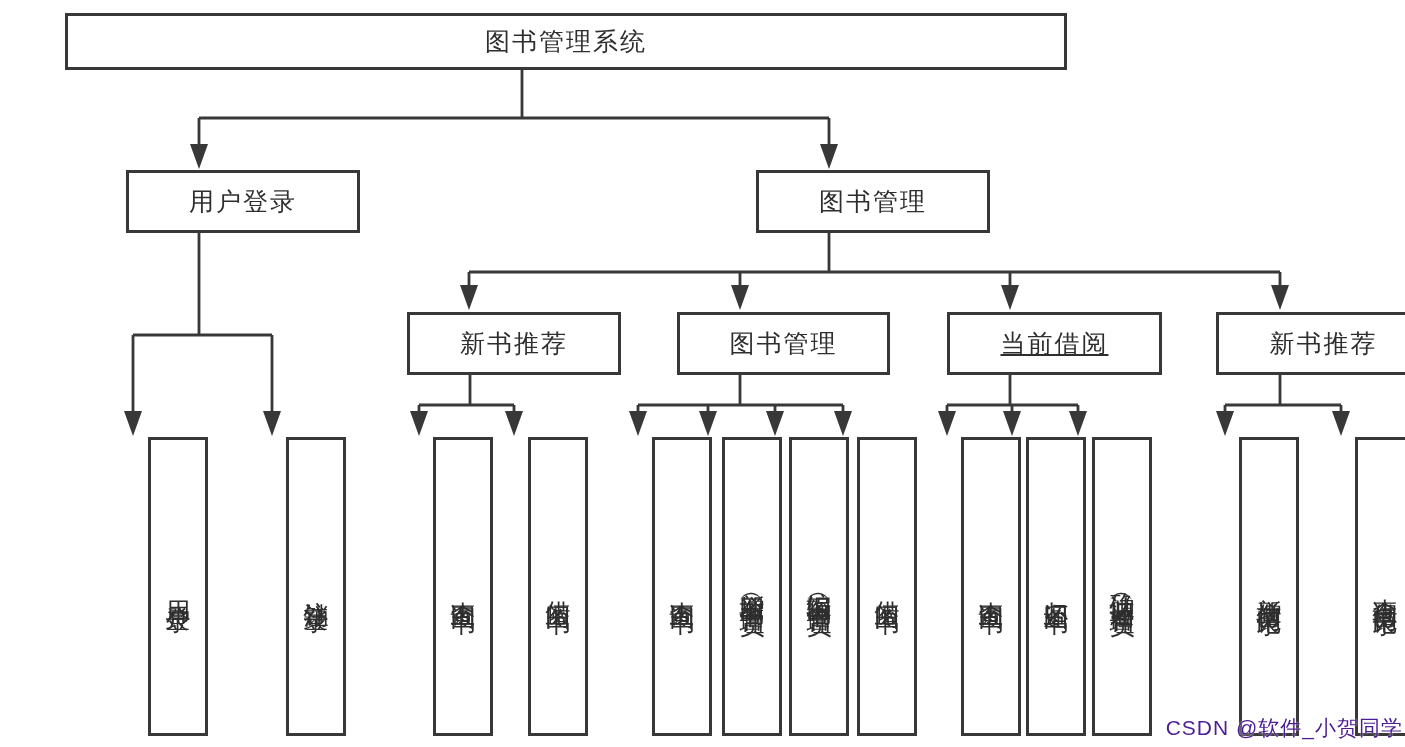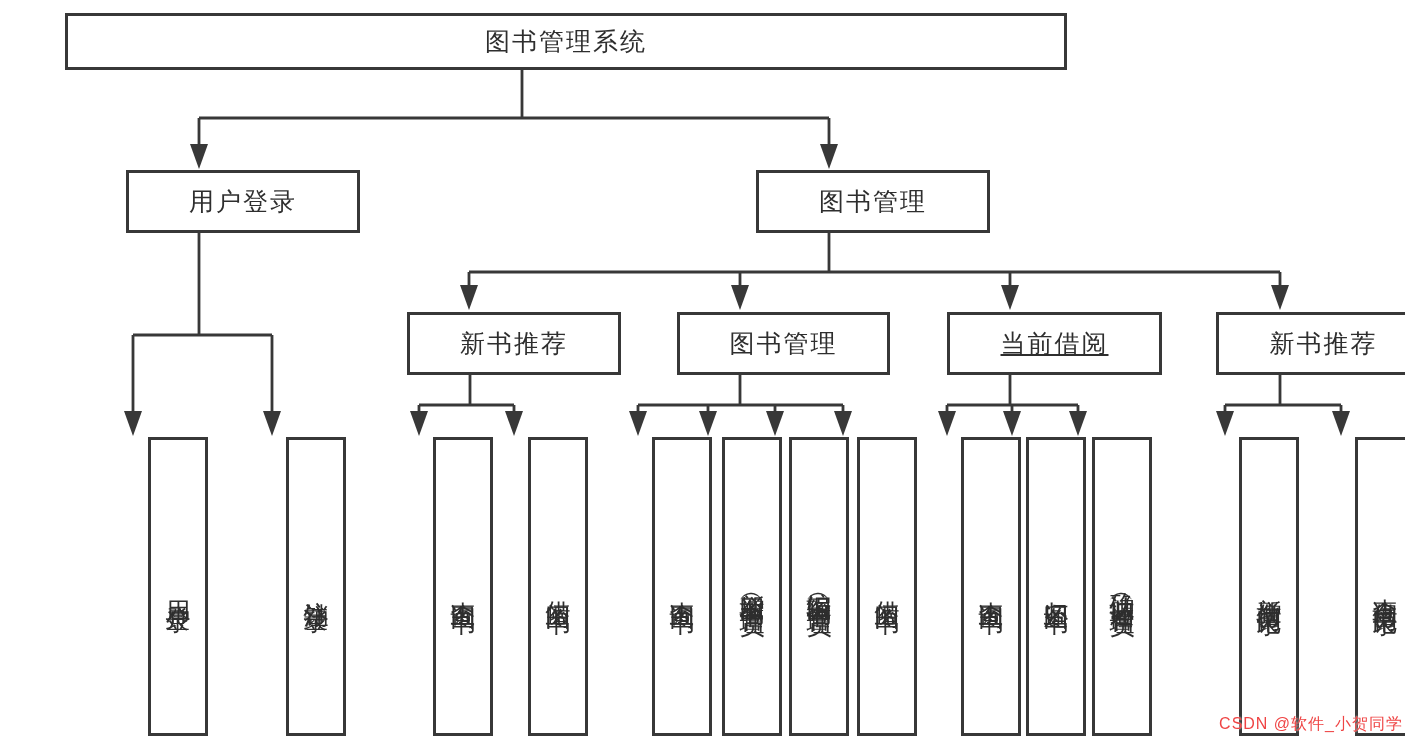--- a/index.html
+++ b/index.html
@@ -30,23 +30,23 @@
   .v {
     writing-mode:vertical-rl;
     text-orientation:mixed;
     font-size:25px;
     letter-spacing:3px;
     line-height:1;
   }
   #watermark {
     position:absolute;
     right:2px; top:714px;
-    font-size:16px;
+    font-size:21px;
     letter-spacing:1px;
-    color:#ef4444;
+    color:#4c1d95;
     text-shadow:0 0 2px #ffffff;
     z-index:3;
     white-space:nowrap;
   }
   svg path { stroke:#383838; stroke-width:2.8; fill:none; }
   svg polygon { fill:#383838; stroke:none; }
 </style>
 </head>
 <body>
 

